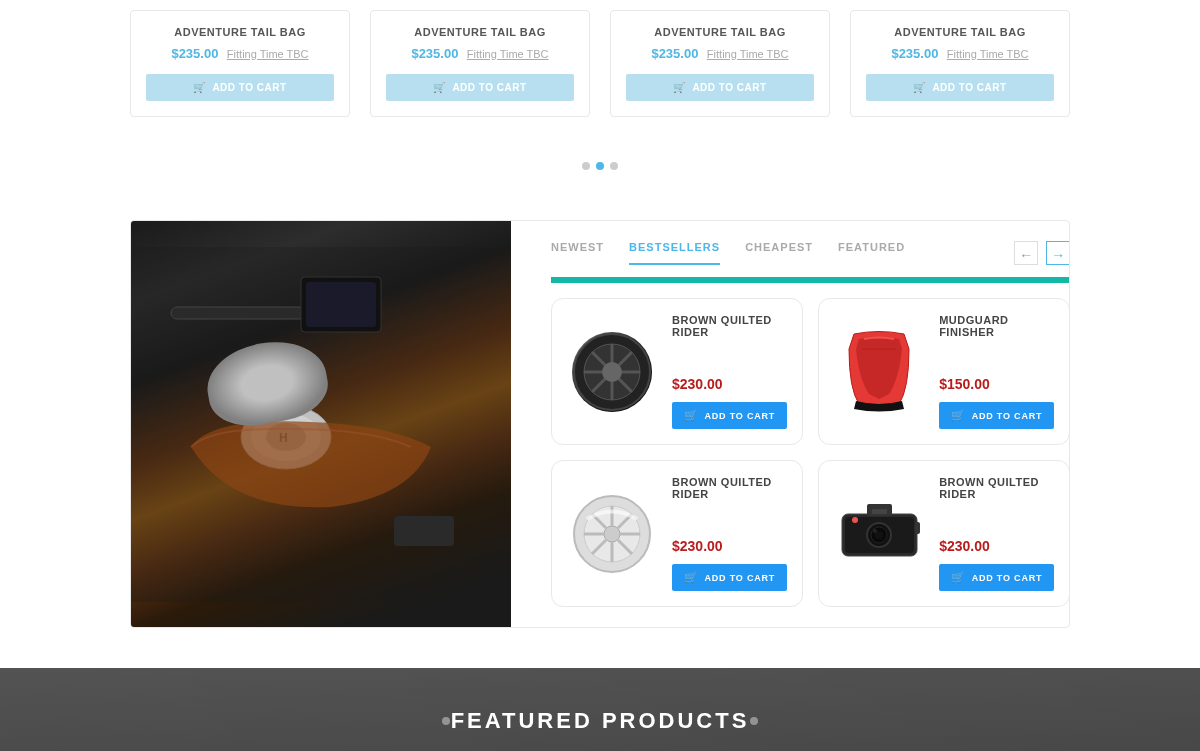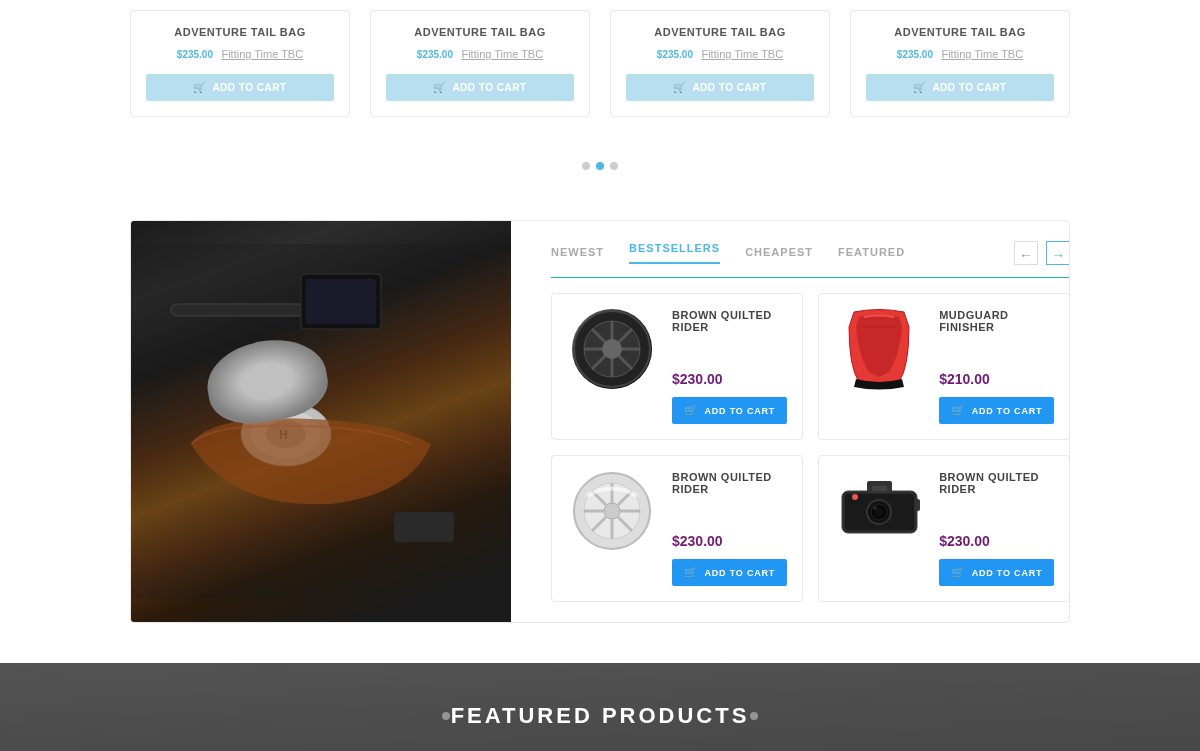--- a/index.html
+++ b/index.html
@@ -24,21 +24,21 @@
     }
     .product-card-top .product-title {
       font-size: 11px;
       font-weight: 700;
       color: #555;
       letter-spacing: 0.5px;
       text-transform: uppercase;
       margin-bottom: 6px;
     }
     .product-card-top .product-price {
-      font-size: 10px;
+      font-size: 13px;
       color: #4db8e8;
       font-weight: 600;
     }
     .product-card-top .fitting-time {
       font-size: 11px;
       color: #aaa;
       margin-left: 4px;
       text-decoration: underline;
     }
     .add-to-cart-btn-top {
@@ -130,23 +130,22 @@
 
     
     .right-content {
       flex: 1;
       padding: 20px;
     }
 
     
     .tabs {
       display: flex;
-      align-items: center;
       gap: 0;
-      border-bottom: 1px solid #14b8a6;
+      border-bottom: 6px solid #14b8a6;
       padding-bottom: 12px;
       margin-bottom: 15px;
     }
     .tab-item {
       font-size: 11px;
       font-weight: 700;
       letter-spacing: 1px;
       text-transform: uppercase;
       color: #aaa;
       cursor: pointer;
@@ -178,24 +177,24 @@
     .tab-nav-btn.next { color: #4db8e8; border-color: #4db8e8; }
 
     
     .product-grid {
       display: grid;
       grid-template-columns: 1fr 1fr;
       gap: 15px;
     }
     .product-card {
       border: 1px solid #e8e8e8;
-      border-radius: 4px;
+      border-radius: 12px;
       padding: 15px;
       display: flex;
-      align-items: flex-start;
+      align-items: center;
       gap: 15px;
     }
     .product-img-wrap {
       width: 90px;
       height: 80px;
       flex-shrink: 0;
       display: flex;
       align-items: center;
       justify-content: center;
     }
@@ -224,21 +223,21 @@
     .product-name {
       font-size: 11px;
       font-weight: 700;
       text-transform: uppercase;
       color: #444;
       letter-spacing: 0.5px;
       margin-bottom: 6px;
     }
     .product-price-main {
       font-size: 14px;
-      color: #701a75;
+      color: #b91c1c;
       font-weight: 700;
       margin-bottom: 10px;
       margin-top: 38px;
     }
     .add-to-cart-btn {
       display: flex;
       align-items: center;
       gap: 6px;
       background: #2196f3;
       color: #fff;
@@ -453,21 +452,21 @@
               <path d="M15 10 Q35 6 55 10 L58 20 Q55 50 45 65 L35 70 L25 65 Q15 50 12 20 Z" fill="#c62828"></path>
 
               <path d="M20 10 Q35 7 50 10" fill="none" stroke="#ef5350" stroke-width="2"></path>
               <path d="M18 20 L52 20" fill="none" stroke="#b71c1c" stroke-width="1"></path>
 
               <path d="M12 72 Q35 78 58 72 L60 80 Q35 85 10 80 Z" fill="#111"></path>
             </svg>
           </div>
           <div class="product-info">
             <div class="product-name">MUDGUARD FINISHER</div>
-            <div class="product-price-main">$210.00</div>
+            <div class="product-price-main">$150.00</div>
             <button class="add-to-cart-btn">
               <span class="cart-icon">🛒</span>
               <span>ADD TO CART</span>
             </button>
           </div>
         </div>
 
         <div class="product-card">
           <div class="product-img-wrap">
             <svg width="80" height="80" viewBox="0 0 80 80">

